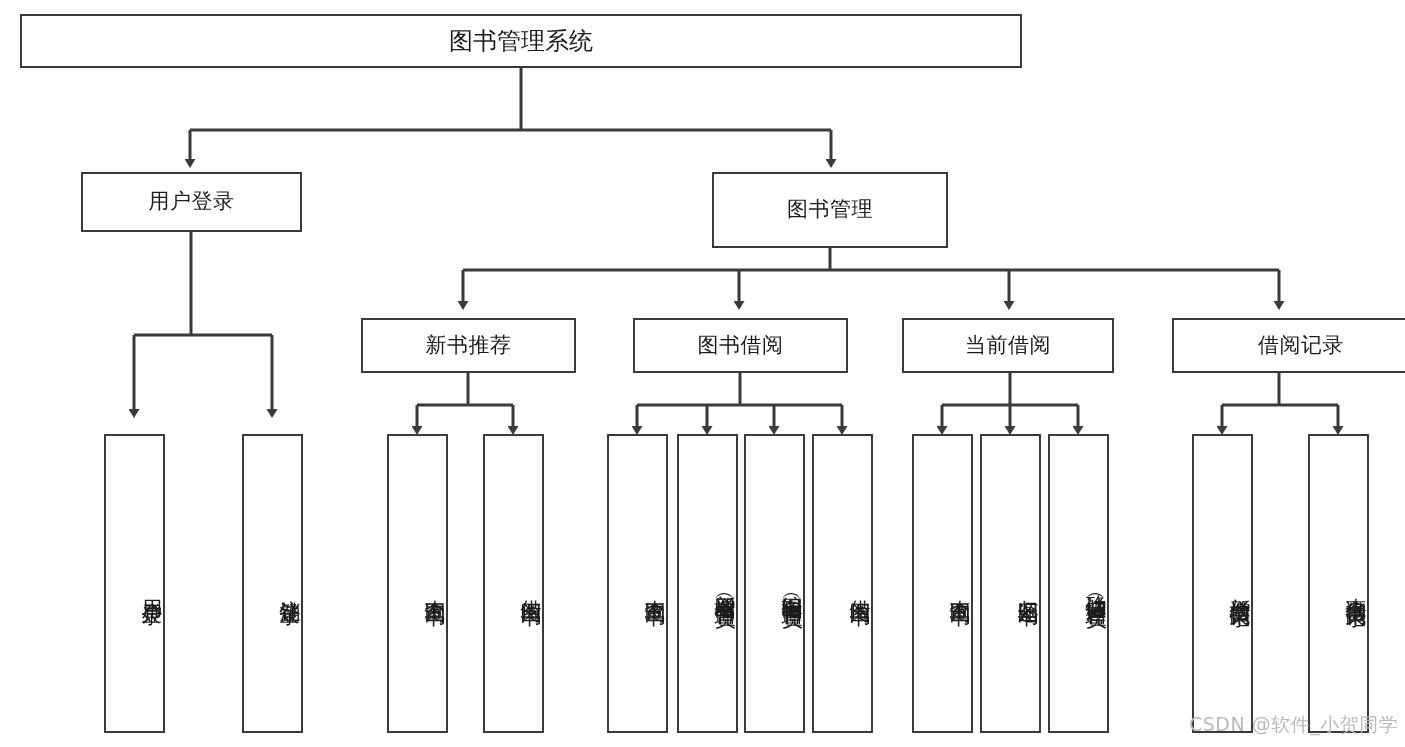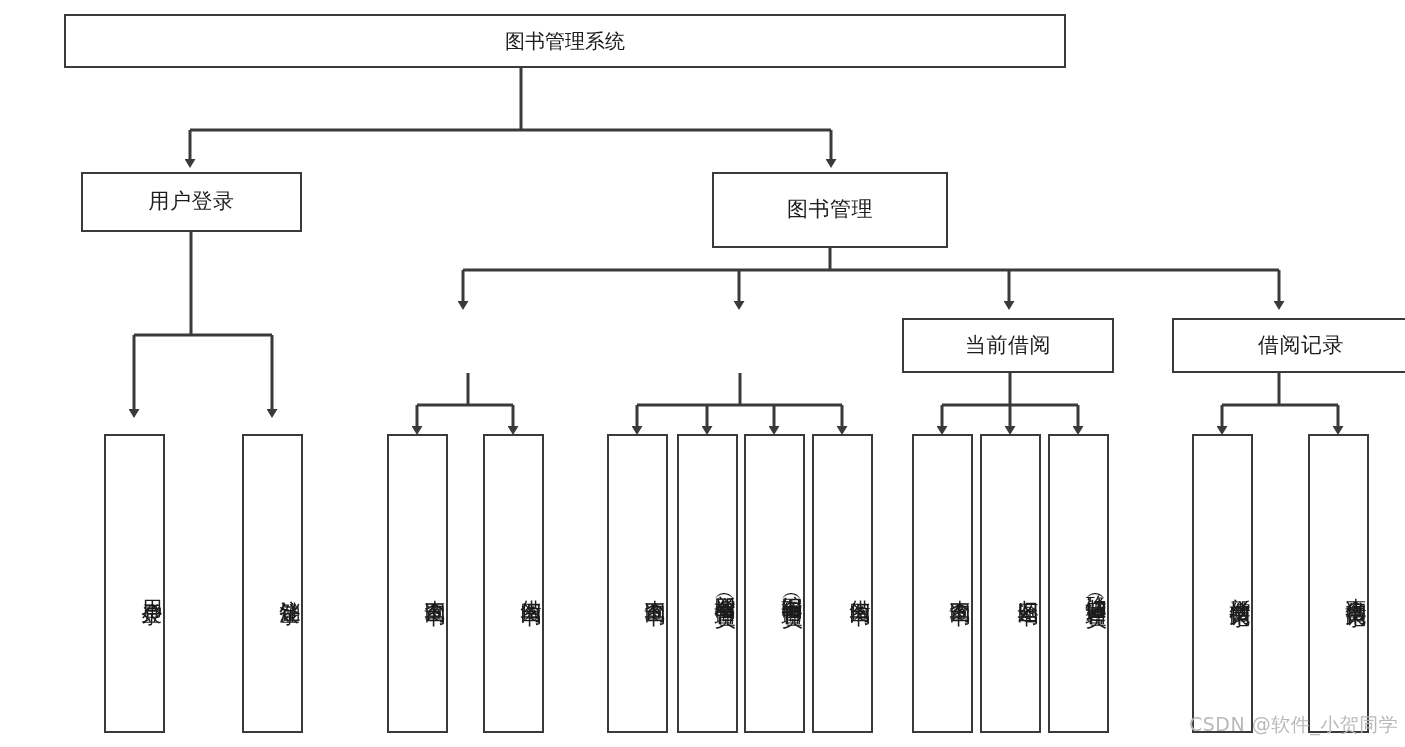--- a/index.html
+++ b/index.html
@@ -35,22 +35,21 @@
     align-items: center;
     justify-content: center;
     color: #1c1c1c;
     line-height: 1.12;
   }
   .node.h {
     font-size: 21px;
     letter-spacing: 0.5px;
   }
   .node.root {
-    font-size: 20px;
-    margin-left: 44px;
+    font-size: 24px;
   }
   .node.v {
     font-size: 21px;
     writing-mode: vertical-rl;
     text-orientation: upright;
     align-items: flex-start;
     justify-content: center;
     padding-top: 6px;
     letter-spacing: 2px;
   }
@@ -133,21 +132,27 @@
   </div>
 
   <div class="node h" style="left:81px; top:172px; width:221px; height:60px;">
     <span class="lbl">用户登录</span>
   </div>
 
   <div class="node h" style="left:712px; top:172px; width:236px; height:76px;">
     <span class="lbl">图书管理</span>
   </div>
 
-
+  <div class="node h" style="left:361px; top:318px; width:215px; height:55px;">
+    <span class="lbl">新书推荐</span>
+  </div>
+
+  <div class="node h" style="left:633px; top:318px; width:215px; height:55px;">
+    <span class="lbl">图书借阅</span>
+  </div>
 
   <div class="node h" style="left:902px; top:318px; width:212px; height:55px;">
     <span class="lbl">当前借阅</span>
   </div>
 
   <div class="node h" style="left:1172px; top:318px; width:258px; height:55px;">
     <span class="lbl">借阅记录</span>
   </div>
 
   <div class="node v" style="left:104px; top:434px; width:61px; height:299px;">

